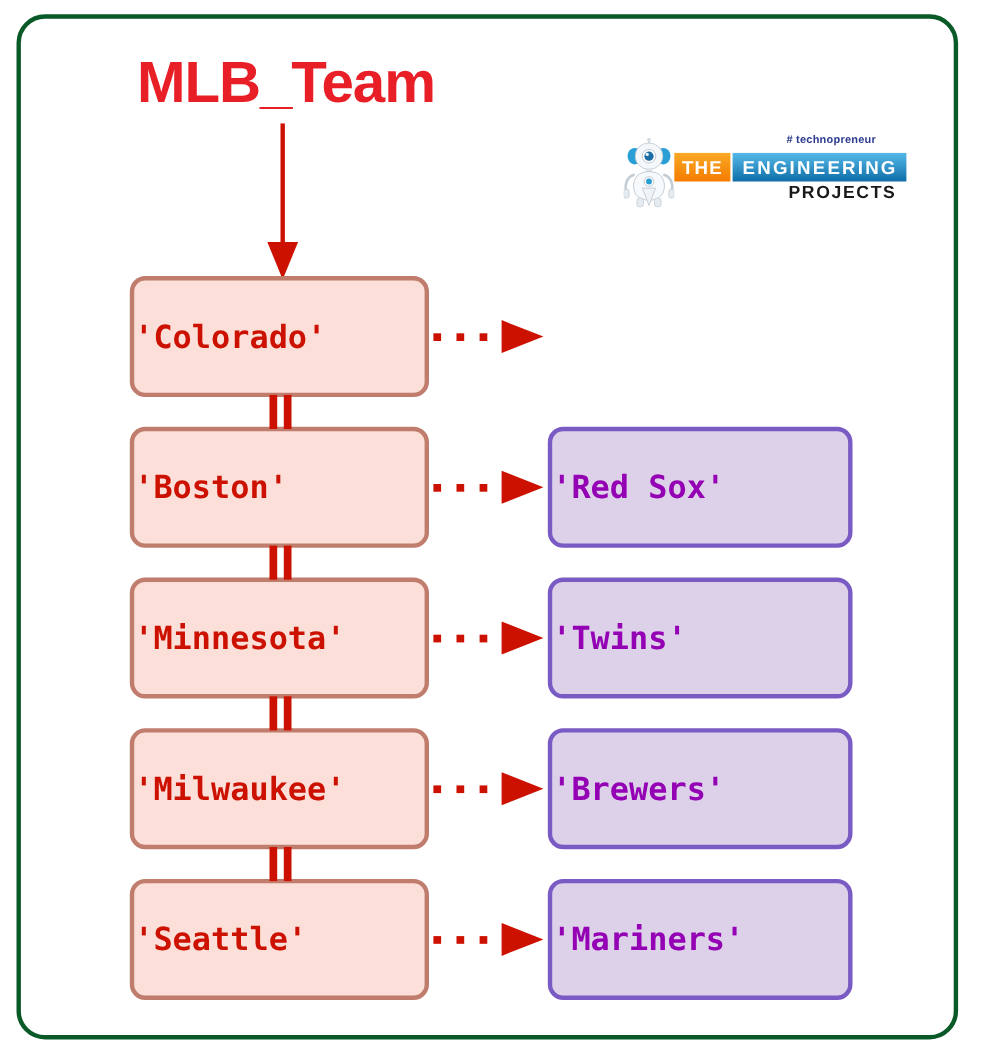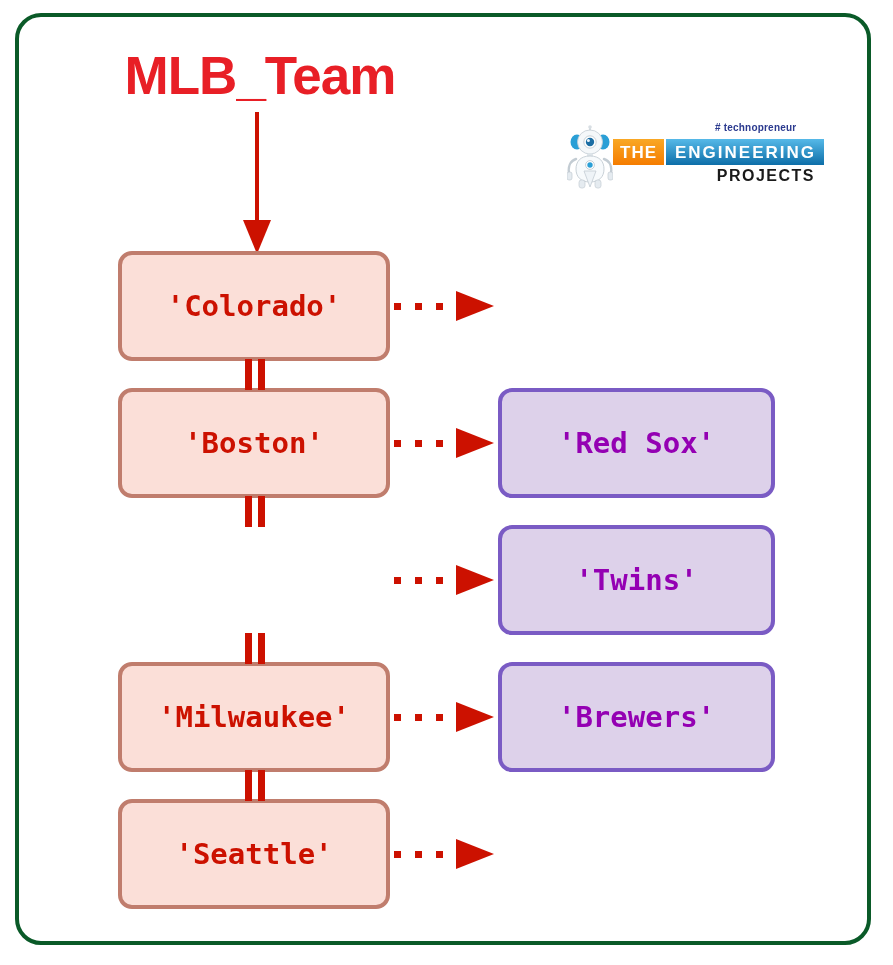--- a/index.html
+++ b/index.html
@@ -126,21 +126,20 @@
     height: 110px;
   }
   .key-box, .val-box {
     position: absolute;
     top: 0;
     height: 110px;
     box-sizing: border-box;
     border-radius: 14px;
     display: flex;
     align-items: center;
-    justify-content: center;
     font-family: "DejaVu Sans Mono", "Liberation Mono", monospace;
     font-size: 29px;
     font-weight: bold;
     white-space: nowrap;
   }
   .key-box {
     left: 118px;
     width: 272px;
     background: #fbdfd8;
     border: 4px solid #c07d6d;
@@ -246,20 +245,23 @@
           <rect x="4" y="14" width="7" height="7" fill="#cc1100"></rect>
           <rect x="25" y="14" width="7" height="7" fill="#cc1100"></rect>
           <rect x="46" y="14" width="7" height="7" fill="#cc1100"></rect>
           <path d="M66 2 L66 32 L104 17 Z" fill="#cc1100"></path>
         </svg>
         <div class="val-box">
           <span>'Red Sox'</span>
         </div>
       </div>
       <div class="row" style="top: 525px;">
+        <div class="key-box">
+          <span>'Minnesota'</span>
+        </div>
         <svg class="connector" viewBox="0 0 110 34">
           <rect x="4" y="14" width="7" height="7" fill="#cc1100"></rect>
           <rect x="25" y="14" width="7" height="7" fill="#cc1100"></rect>
           <rect x="46" y="14" width="7" height="7" fill="#cc1100"></rect>
           <path d="M66 2 L66 32 L104 17 Z" fill="#cc1100"></path>
         </svg>
         <div class="val-box">
           <span>'Twins'</span>
         </div>
       </div>
@@ -280,20 +282,23 @@
       <div class="row" style="top: 799px; padding-left: 15px;">
         <div class="key-box">
           <span>'Seattle'</span>
         </div>
         <svg class="connector" viewBox="0 0 110 34">
           <rect x="4" y="14" width="7" height="7" fill="#cc1100"></rect>
           <rect x="25" y="14" width="7" height="7" fill="#cc1100"></rect>
           <rect x="46" y="14" width="7" height="7" fill="#cc1100"></rect>
           <path d="M66 2 L66 32 L104 17 Z" fill="#cc1100"></path>
         </svg>
+        <div class="val-box">
+          <span>'Mariners'</span>
+        </div>
       </div>
     </div>
 
 <div class="vlink" style="top: 359px; height: 31px;">
       <span class="a" style="height: 100%;"></span>
       <span class="b" style="height: 100%;"></span>
     </div>
     <div class="vlink" style="top: 496px; height: 31px;">
       <span class="a" style="height: 100%;"></span>
       <span class="b" style="height: 100%;"></span>

